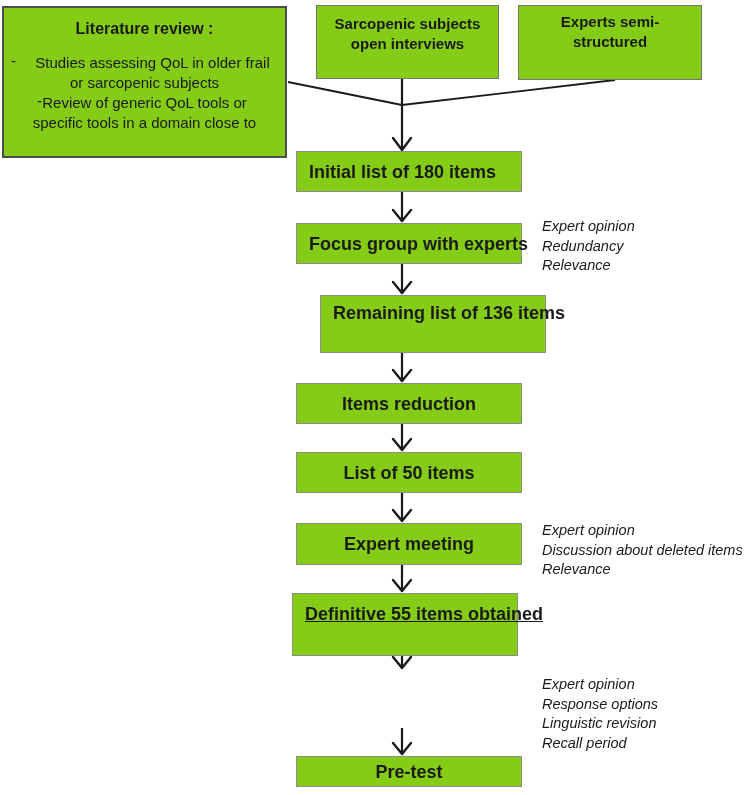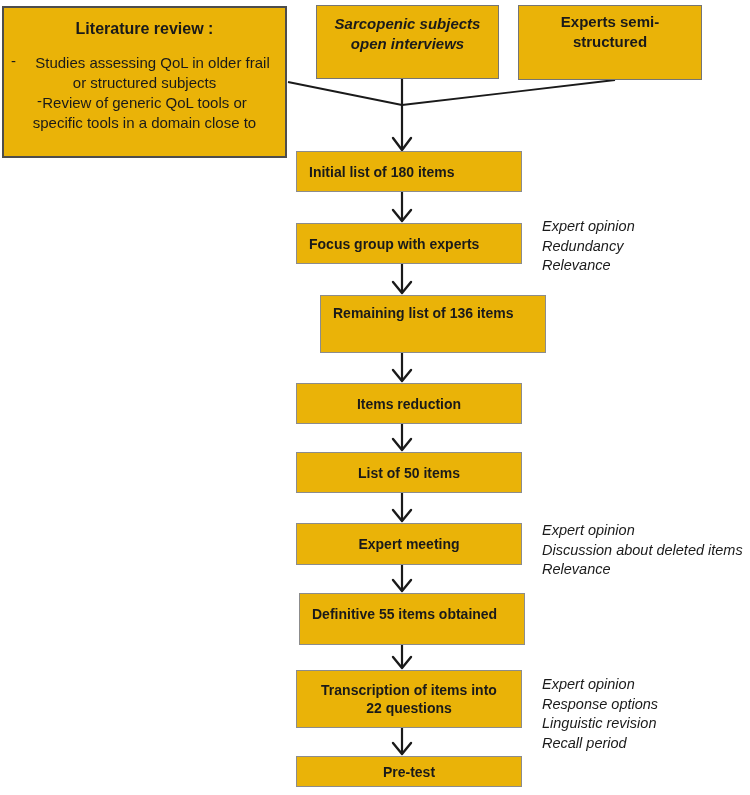--- a/index.html
+++ b/index.html
@@ -13,29 +13,29 @@
     overflow: hidden;
   }
   .connector-layer {
     position: absolute;
     left: 0; top: 0;
     width: 750px; height: 795px;
     pointer-events: none;
   }
   .box {
     position: absolute;
-    background: #eab308;
+    background: #84cc16;
     border: 1px solid #8c8c8c;
     box-sizing: border-box;
   }
   .box.dark { border: 2px solid #4d4d4d; }
   .box.mid  { border: 1px solid #757575; }
   .flow-label {
     font-weight: bold;
-    font-size: 14px;
+    font-size: 18px;
     line-height: 18px;
     white-space: nowrap;
   }
   .v-center {
     display: flex;
     align-items: center;
     height: 100%;
   }
   .h-center { justify-content: center; }
   .pad-left { padding-left: 12px; }
@@ -114,27 +114,27 @@
     <polyline points="393,657 402,668 411,657" fill="none" stroke="#1a1a1a" stroke-width="2.4" stroke-linecap="round" stroke-linejoin="round"></polyline>
 
     <line x1="402" y1="728" x2="402" y2="753" stroke="#1a1a1a" stroke-width="2.2"></line>
     <polyline points="393,743 402,754 411,743" fill="none" stroke="#1a1a1a" stroke-width="2.4" stroke-linecap="round" stroke-linejoin="round"></polyline>
   </svg>
 
   <div class="box dark" style="left:2px; top:6px; width:285px; height:152px;">
     <div class="lit-line lit-title" style="top:11px;">Literature review :</div>
     <span class="lit-dash" style="left:7px; top:44px;">-</span>
     <div class="lit-line" style="top:45px;padding-left:16px;">Studies assessing QoL in older frail</div>
-    <div class="lit-line" style="top:65px;">or structured subjects</div>
+    <div class="lit-line" style="top:65px;">or sarcopenic subjects</div>
     <span class="lit-dash" style="left:33px; top:84px;">-</span>
     <div class="lit-line" style="top:85px;">Review of generic QoL tools or</div>
     <div class="lit-line" style="top:105px;">specific tools in a domain close to</div>
   </div>
 
-  <div class="box mid" style="left:316px; top:5px; width:183px; height:74px;font-style:italic;">
+  <div class="box mid" style="left:316px; top:5px; width:183px; height:74px;">
     <div class="src-text">
       <div>Sarcopenic subjects</div>
       <div>open interviews</div>
     </div>
   </div>
 
   <div class="box mid" style="left:518px; top:5px; width:184px; height:75px;">
     <div class="src-text" style="padding-top:6px;">
       <div>Experts semi-</div>
       <div>structured</div>
@@ -168,30 +168,24 @@
         <span class="flow-label">List of 50 items</span>
       </div>
   </div>
 
   <div class="box" style="left:296px; top:523px; width:226px; height:42px;">
     <div class="v-center h-center">
         <span class="flow-label">Expert meeting</span>
       </div>
   </div>
 
-  <div class="box" style="left:299px; top:593px; width:226px; height:52px;">
+  <div class="box" style="left:292px; top:593px; width:226px; height:63px;text-decoration:underline;">
     <div class="top-align" style="padding-top:11px;"><span class="flow-label">Definitive 55 items obtained</span></div>
   </div>
 
-  <div class="box" style="left:296px; top:670px; width:226px; height:58px;">
-    <div class="two-line">
-      <span class="flow-label">Transcription of items into</span>
-      <span class="flow-label">22 questions</span>
-    </div>
-  </div>
 
   <div class="box" style="left:296px; top:756px; width:226px; height:31px;">
     <div class="v-center h-center">
         <span class="flow-label">Pre-test</span>
       </div>
   </div>
 
   <div class="side-note" style="top:217px;">
     <div>Expert opinion</div>
     <div>Redundancy</div>

